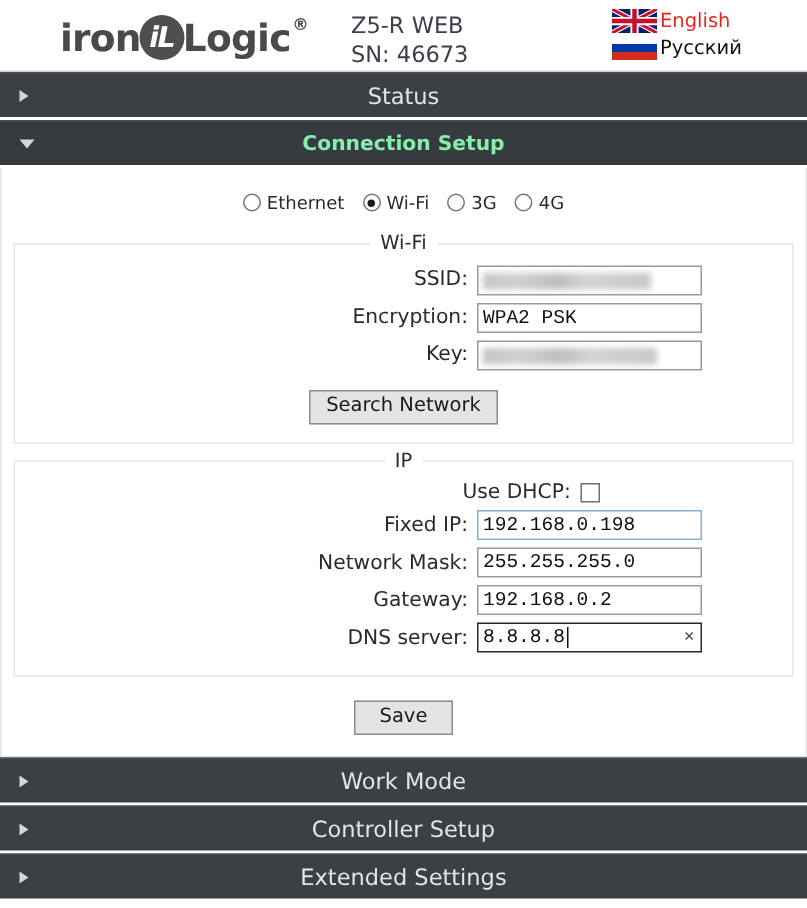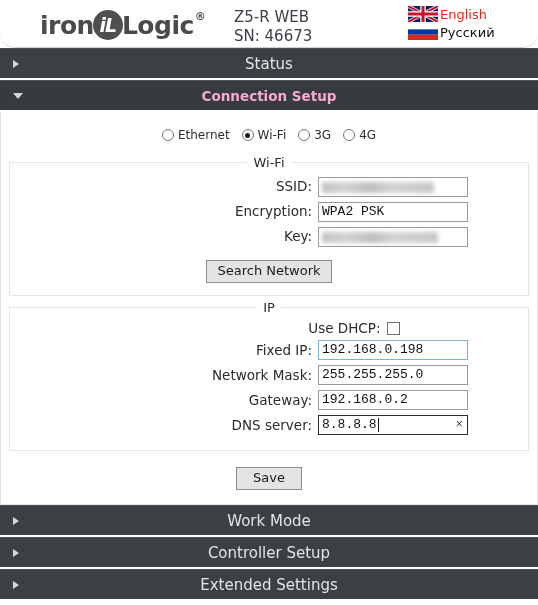--- a/index.html
+++ b/index.html
@@ -15,21 +15,20 @@
     background: #ffffff;
     overflow: hidden;
   }
 
   
   .header {
     height: 48px;
     position: relative;
     background: #ffffff;
     border-bottom: 1px solid #cfcfcf;
-    border-radius: 15px;
   }
   .logo {
     position: absolute;
     left: 40px; top: 8px;
     display: flex;
     align-items: center;
     height: 34px;
   }
   .logo-word {
     font-family: "DejaVu Sans", "Liberation Sans", sans-serif;
@@ -125,21 +124,21 @@
     border-left: 5px solid transparent;
     border-right: 5px solid transparent;
   }
   .acc-title {
     width: 100%;
     text-align: center;
     font-size: 15px;
     color: #e4e4e4;
   }
   .acc-head.open { background: #363b3f; }
-  .acc-head.open .acc-title { font-weight: bold; font-size: 13.5px; color: #f9a8d4; }
+  .acc-head.open .acc-title { font-weight: bold; font-size: 13.5px; color: #86efac; }
 
   .acc-body {
     border: 1px solid #e3e3e3;
     border-top: none;
     background: #ffffff;
     padding: 0;
   }
 
   
   .conn-radios {

